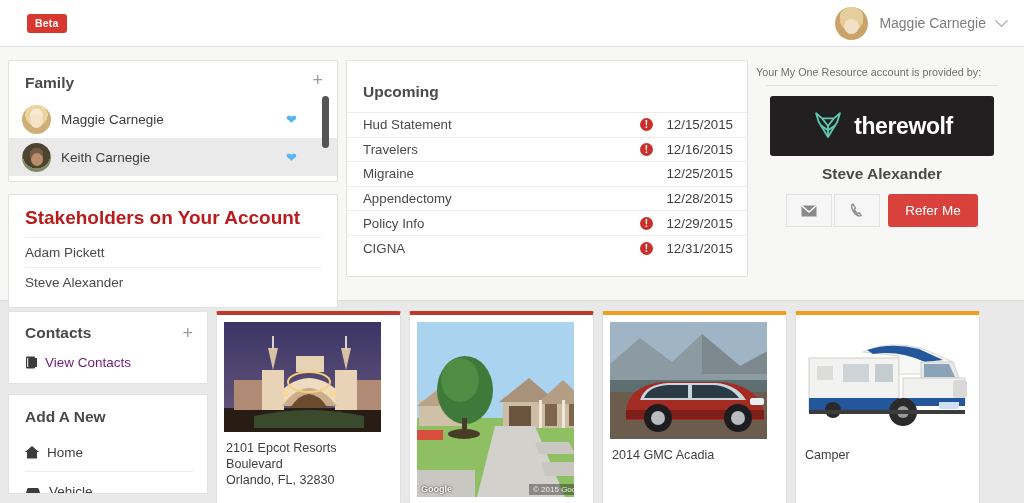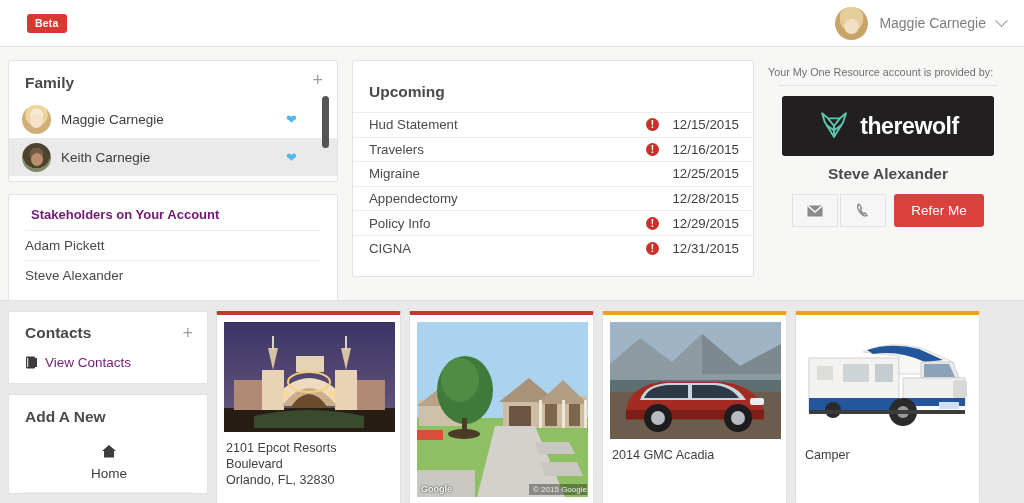--- a/index.html
+++ b/index.html
@@ -39,21 +39,21 @@
     content: ""; position: absolute; left: 9px; top: 12px; width: 15px; height: 15px;
     border-radius: 50%; background: #f3dfc6;
   }
   .user-name { font-size: 14px; color: #7d7d7d; }
   .chev { width: 9px; height: 9px; border-right: 1.6px solid #9a9a9a; border-bottom: 1.6px solid #9a9a9a;
           transform: rotate(45deg) translate(-2px,-2px); }
 
   
   .top-section {
     background: #f7f7f5; padding: 13px 8px 0 8px; height: 253px;
-    display: flex; gap: 14px; position: relative;
+    display: flex; gap: 8px; position: relative;
   }
   .card { background: #fff; border: 1px solid #e2e2e2; border-radius: 2px; }
 
   
   .col-left { width: 330px; flex: none; }
   .family-card { position: relative; overflow: hidden; height: 122px; }
   .card-head { display: flex; align-items: flex-start; justify-content: space-between; padding: 13px 14px 8px 16px; }
   .card-title { font-size: 15.5px; font-weight: bold; color: #4a4a4a; }
   .plus-btn { color: #9b9b9b; font-size: 18px; line-height: 13px; cursor: pointer; font-weight: 300; }
   .fam-row { display: flex; align-items: center; padding: 4px 14px 4px 13px; height: 38px; position: relative; }
@@ -65,21 +65,21 @@
   .av-keith::after { content:""; position:absolute; left:9px; top:10px; width:12px; height:13px; border-radius:50%; background:#b98e6b; }
   .fam-name { font-size: 13.5px; color: #3c3c3c; flex: 1; }
   .heart-icon { color: #55b6ee; font-size: 13px; margin-right: 26px; }
   .fam-scrollbar {
     position: absolute; right: 8px; top: 35px; width: 7px; height: 52px;
     background: #555; border-radius: 4px; cursor: pointer;
   }
 
   
   .stake-card { margin-top: 12px; padding: 12px 16px 10px; }
-  .stake-title { font-size: 13px; font-weight: bold; color: #701a75; margin-bottom: 8px; margin-left: 6px; }
+  .stake-title { font-size: 19px; font-weight: bold; color: #b91c1c; margin-bottom: 8px; }
   .stake-row { font-size: 13.5px; color: #4a4a4a; padding: 7px 0 7px; border-top: 1px solid #ededed; }
   .stake-row:first-of-type { border-top: none; }
 
   
   .col-mid { width: 402px; flex: none; }
   .upcoming-card { padding: 20px 0 12px; height: 217px; }
   .up-title { font-size: 15.5px; font-weight: bold; color: #4a4a4a; padding: 2px 16px 11px; border-bottom: 1px solid #ececec; }
   .up-row {
     display: flex; align-items: center; padding: 0 14px 0 16px; height: 24.6px;
     border-bottom: 1px solid #ededed; font-size: 13.3px; color: #4a4a4a;
@@ -119,30 +119,30 @@
     background: #e9e9e9; padding: 10px 8px 0 8px; height: 203px;
     display: flex; gap: 8px; border-top: 1px solid #dcdcdc;
   }
   .side-col { width: 200px; flex: none; }
   .contacts-card { padding: 12px 14px 13px 16px; }
   .ct-head { display: flex; justify-content: space-between; align-items: center; }
   .ct-title { font-size: 15.5px; font-weight: bold; color: #4a4a4a; }
   .ct-link { font-size: 13.5px; color: #701a75; margin-top: 13px; display: flex; align-items: center; gap: 7px; cursor: pointer; }
   .addnew-card { margin-top: 10px; padding: 13px 14px 0 16px; height: 100px; overflow: hidden; }
   .an-title { font-size: 15.5px; font-weight: bold; color: #4a4a4a; }
-  .an-row { font-size: 13.5px; color: #3c3c3c; padding: 12px 0 11px; display: flex; align-items: center; gap: 8px; border-top: 1px solid #ededed; cursor: pointer; flex-direction: column; }
+  .an-row { font-size: 13.5px; color: #3c3c3c; padding: 12px 0 11px; display: flex; align-items: center; gap: 8px; border-top: 1px solid #ededed; cursor: pointer; }
   .an-row.first { border-top: none; padding-top: 19px; }
 
   .tile {
     width: 185px; flex: none; background: #fff; border: 1px solid #e0e0e0;
     border-radius: 2px; border-top: 4px solid #c0392b; padding: 7px 7px 0;
     height: 193px; overflow: hidden;
   }
   .tile.orange { border-top-color: #f0a020; }
-  .tile-img { width: 171px; height: 117px; position: relative; overflow: hidden; background: #ddd; }
+  .tile-img { width: 157px; height: 117px; position: relative; overflow: hidden; background: #ddd; }
   .tile-cap { font-size: 12.6px; color: #3f3f3f; line-height: 16px; padding: 8px 2px 0; }
   .tile.tall-cap .tile-img { height: 110px; }
   .gmaps-wm { position: absolute; left: 3px; bottom: 2px; font-size: 9px; color: #fff; font-weight: bold; text-shadow: 0 0 2px #000; }
 </style>
 </head>
 <body>
 
 <div class="app">
 
   <div class="header">

